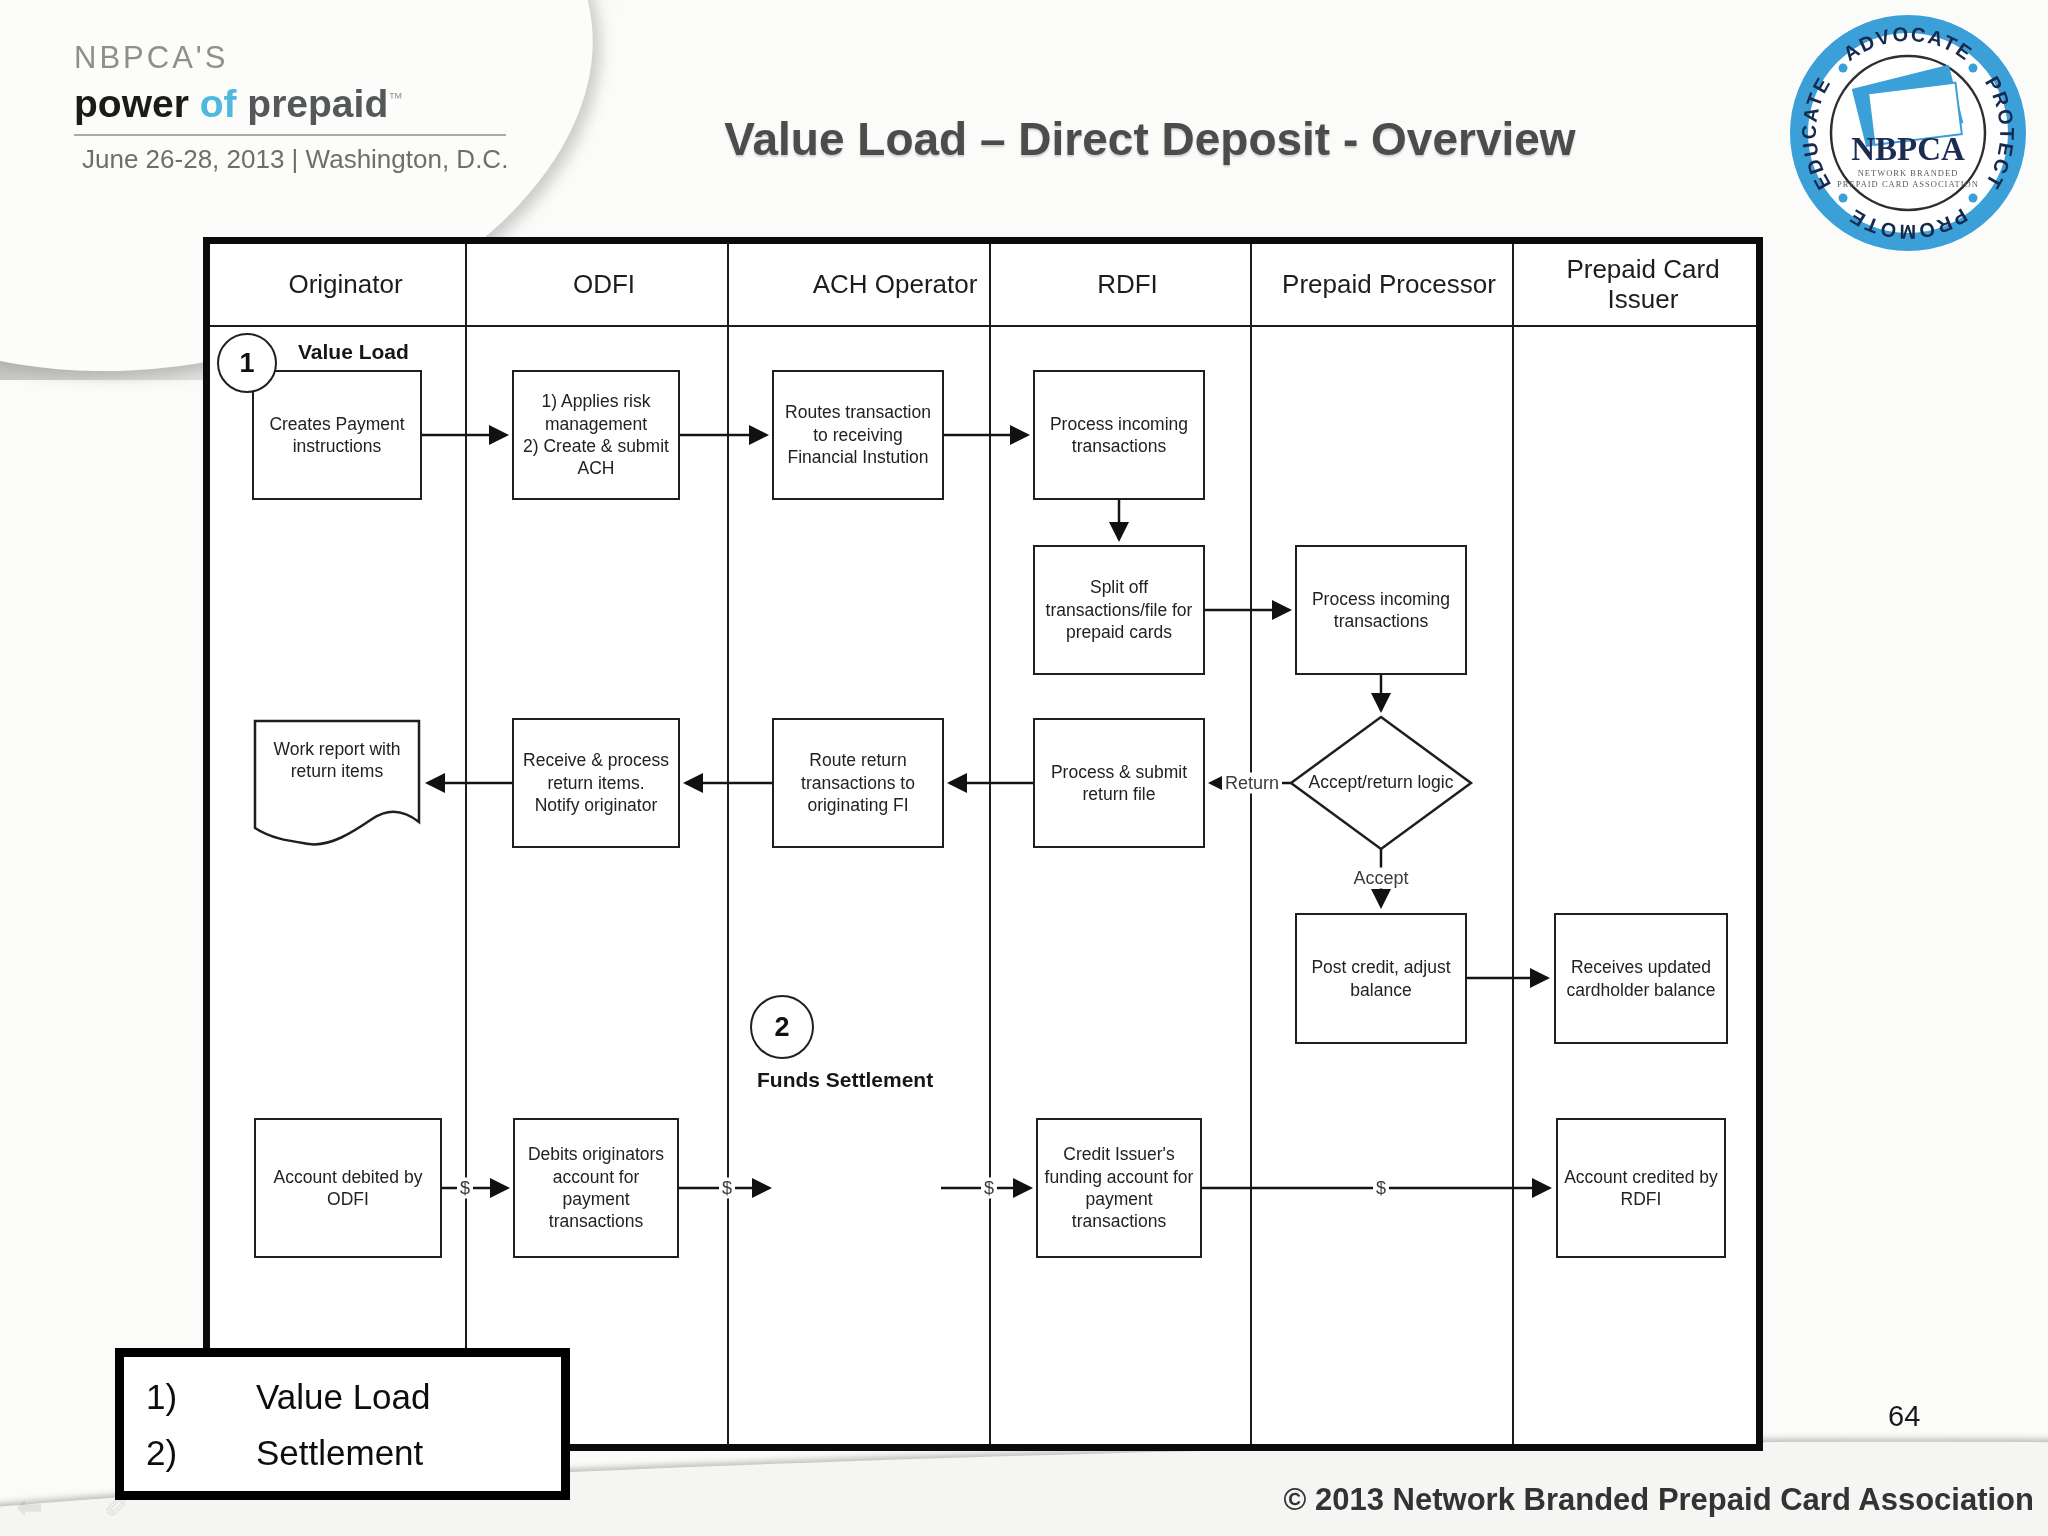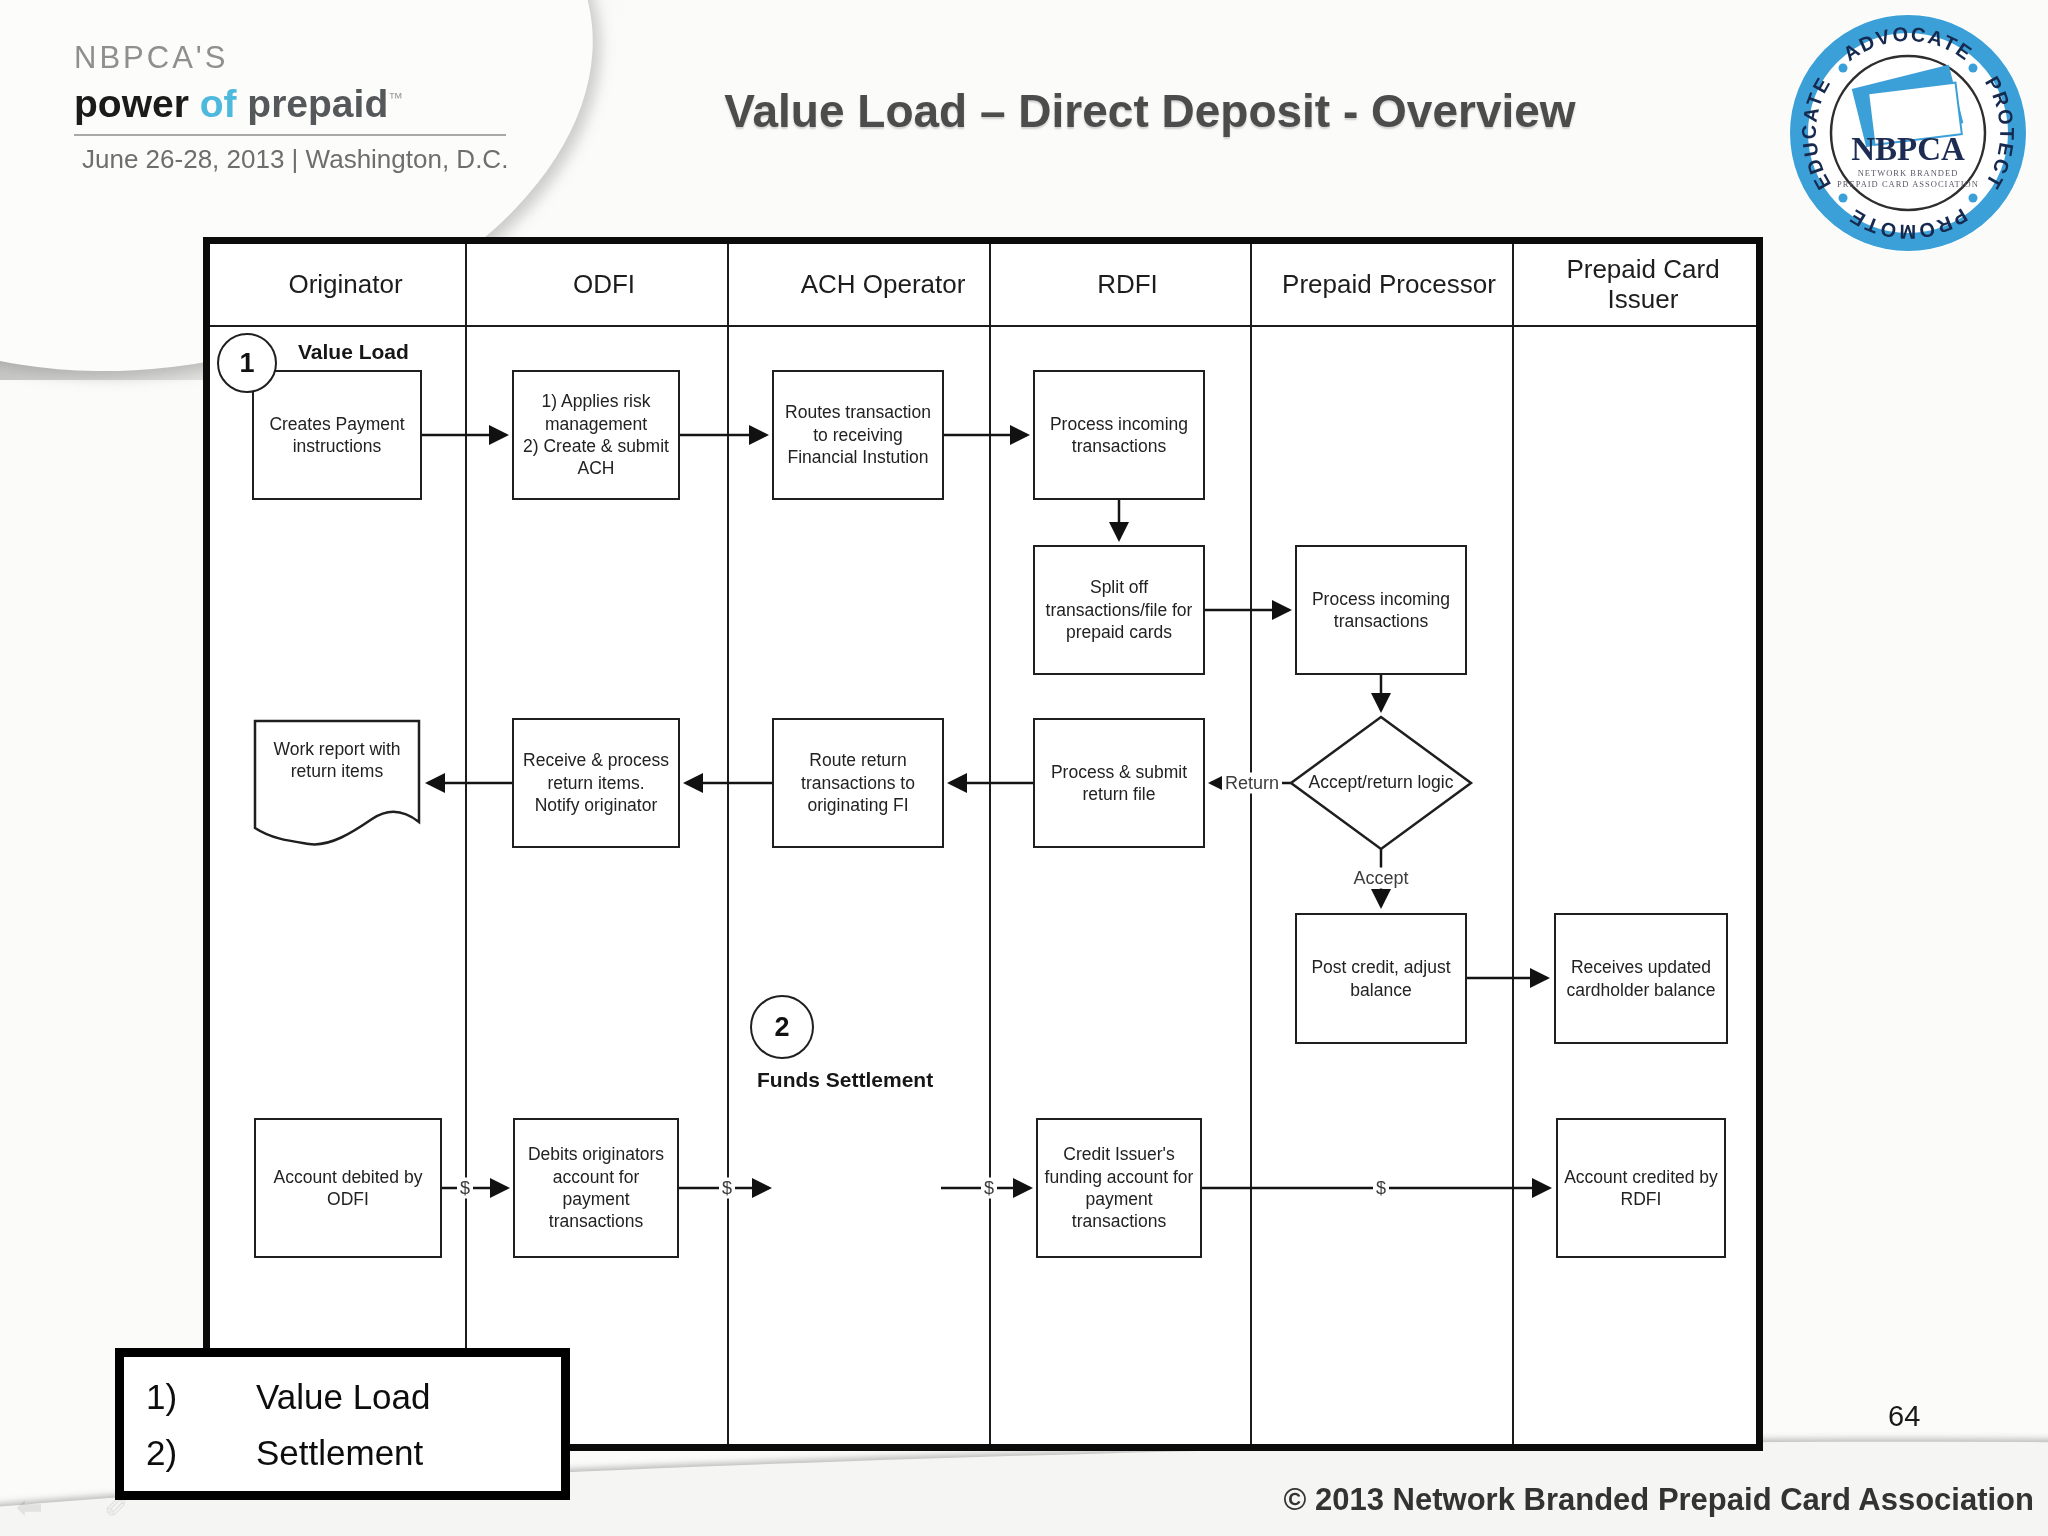--- a/index.html
+++ b/index.html
@@ -23,21 +23,21 @@
   .logo { position:absolute; left:74px; top:40px; }
   .logo-brand { font-size:31px; color:#8f8f8d; letter-spacing:3px; }
   .logo-main { font-size:39px; font-weight:bold; margin-top:6px; color:#1b1b19; }
   .logo-of { color:#4db9dc; }
   .logo-prepaid { color:#55585a; }
   .logo-tm { font-size:15px; color:#9a9a98; vertical-align:super; font-weight:normal; }
   .logo-rule { width:432px; height:2px; background:#a9a9a7; margin-top:8px; }
   .logo-event { font-size:26px; color:#6e6e6c; margin-top:8px;margin-left:8px; }
 
   
-  .slide-title { position:absolute; left:480px; top:84px; width:1340px;
+  .slide-title { position:absolute; left:480px; top:112px; width:1340px;
     text-align:center; font-size:46px; font-weight:bold; color:#4c4c4c;
     text-shadow:0 2px 2px rgba(0,0,0,.18); }
 
   
   .badge { position:absolute; left:1783px; top:8px; width:250px; height:250px; }
 
   
   .diagram { position:absolute; left:203px; top:237px; width:1560px; height:1214px;
     border:7px solid #0b0b0b; background:#fff; }
   .lane-line { position:absolute; top:0; width:2px; height:100%; background:#1c1c1c; z-index:1; }
@@ -133,21 +133,21 @@
 
     <div class="lane-line" style="left:255px"></div>
     <div class="lane-line" style="left:517px"></div>
     <div class="lane-line" style="left:779px"></div>
     <div class="lane-line" style="left:1040px"></div>
     <div class="lane-line" style="left:1302px"></div>
     <div class="header-line"></div>
 
     <div class="lane-header" style="left:0;width:255px">Originator</div>
     <div class="lane-header" style="left:255px;width:262px">ODFI</div>
-    <div class="lane-header" style="left:534px;width:262px">ACH Operator</div>
+    <div class="lane-header" style="left:546px;width:262px">ACH Operator</div>
     <div class="lane-header" style="left:779px;width:261px">RDFI</div>
     <div class="lane-header" style="left:1040px;width:262px">Prepaid Processor</div>
     <div class="lane-header" style="left:1304px;width:258px;padding:0 16px">Prepaid Card Issuer</div>
 
     <svg class="arrow-layer" viewBox="0 0 1560 1214">
       <defs>
         <marker id="arw" viewBox="0 0 10 10" refX="8.5" refY="5" markerWidth="8" markerHeight="8" orient="auto">
           <path d="M0,0 L10,5 L0,10 z" fill="#111"></path>
         </marker>
       </defs>

